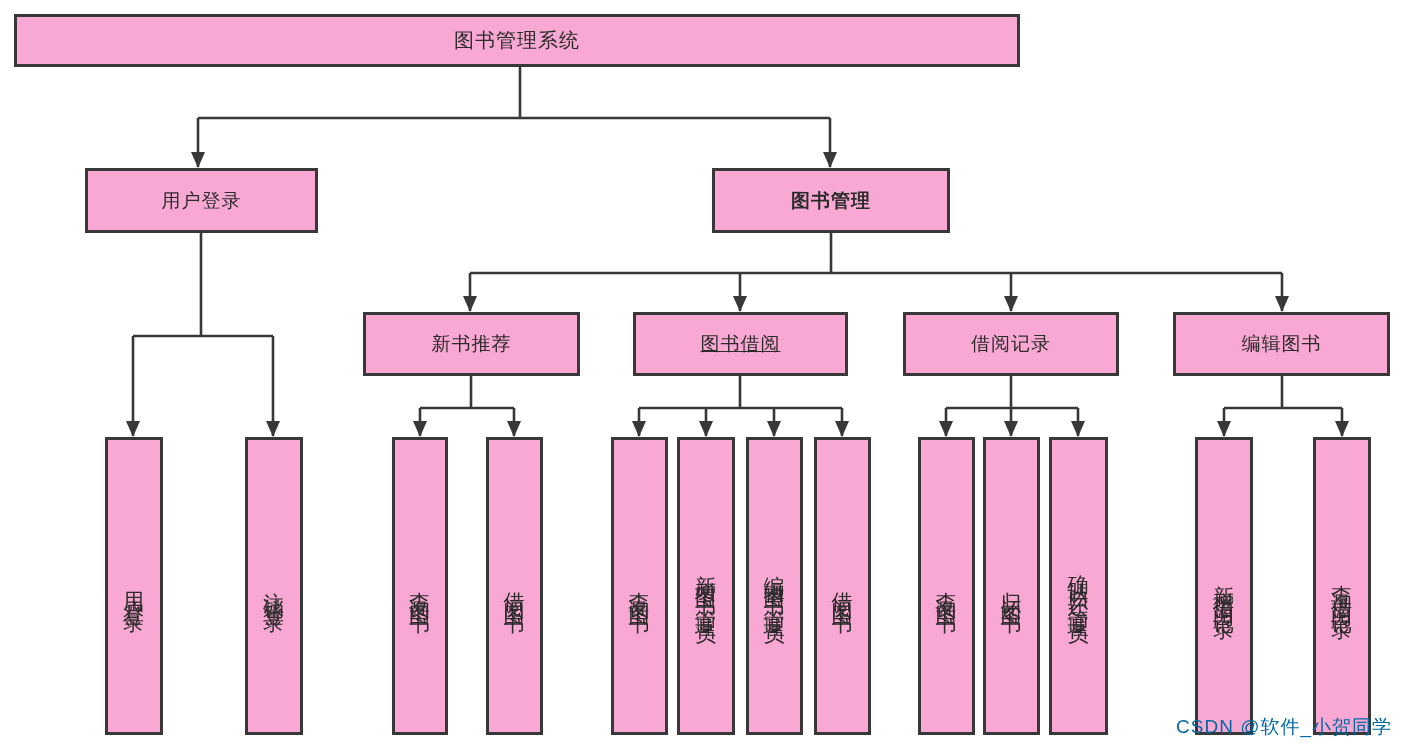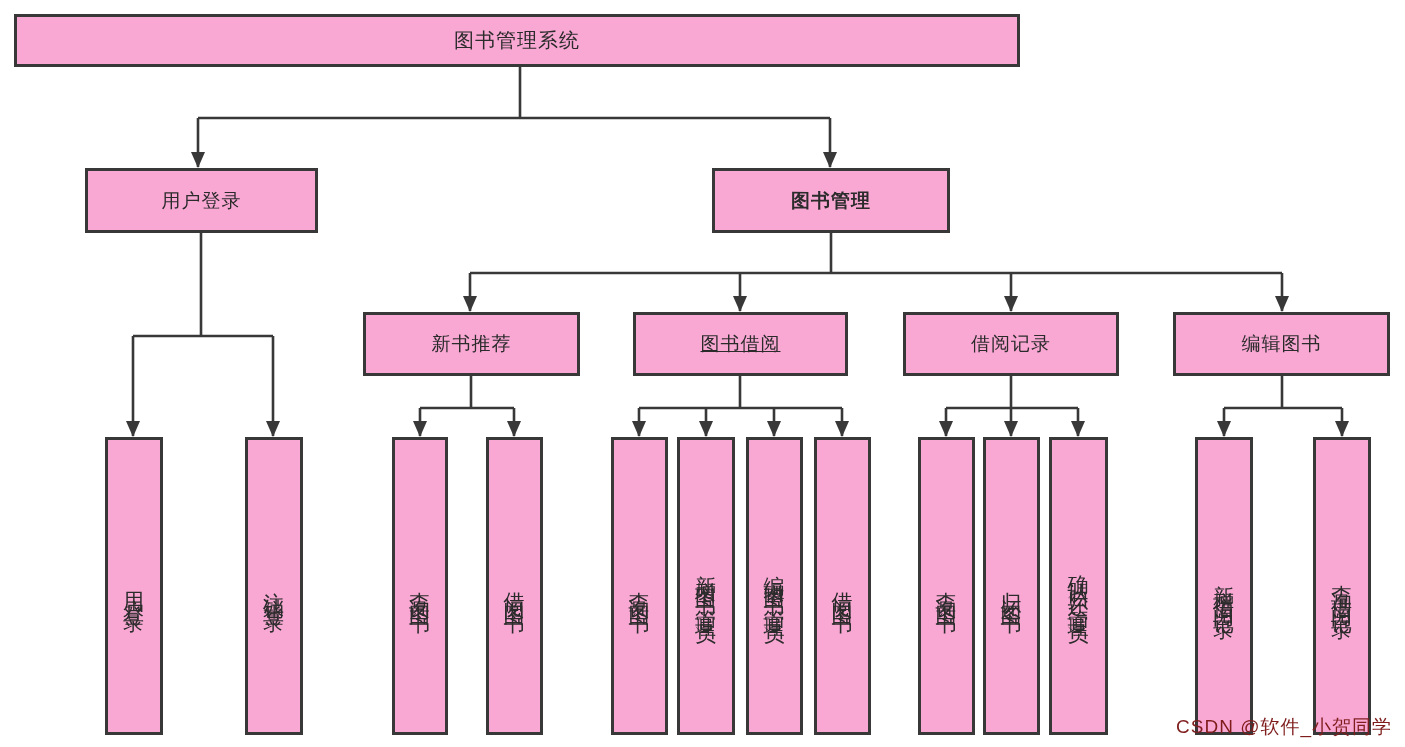--- a/index.html
+++ b/index.html
@@ -46,21 +46,21 @@
     font-size: 21px;
     letter-spacing: 7px;
     line-height: 1;
     padding-top: 6px;
   }
   .watermark {
     position: absolute;
     right: 13px;
     top: 714px;
     font-size: 19px;
-    color: #7f1d1d;
+    color: #0369a1;
     letter-spacing: 1px;
     z-index: 3;
     white-space: nowrap;
   }
 </style>
 </head>
 <body>
 
 <div id="canvas">
 

